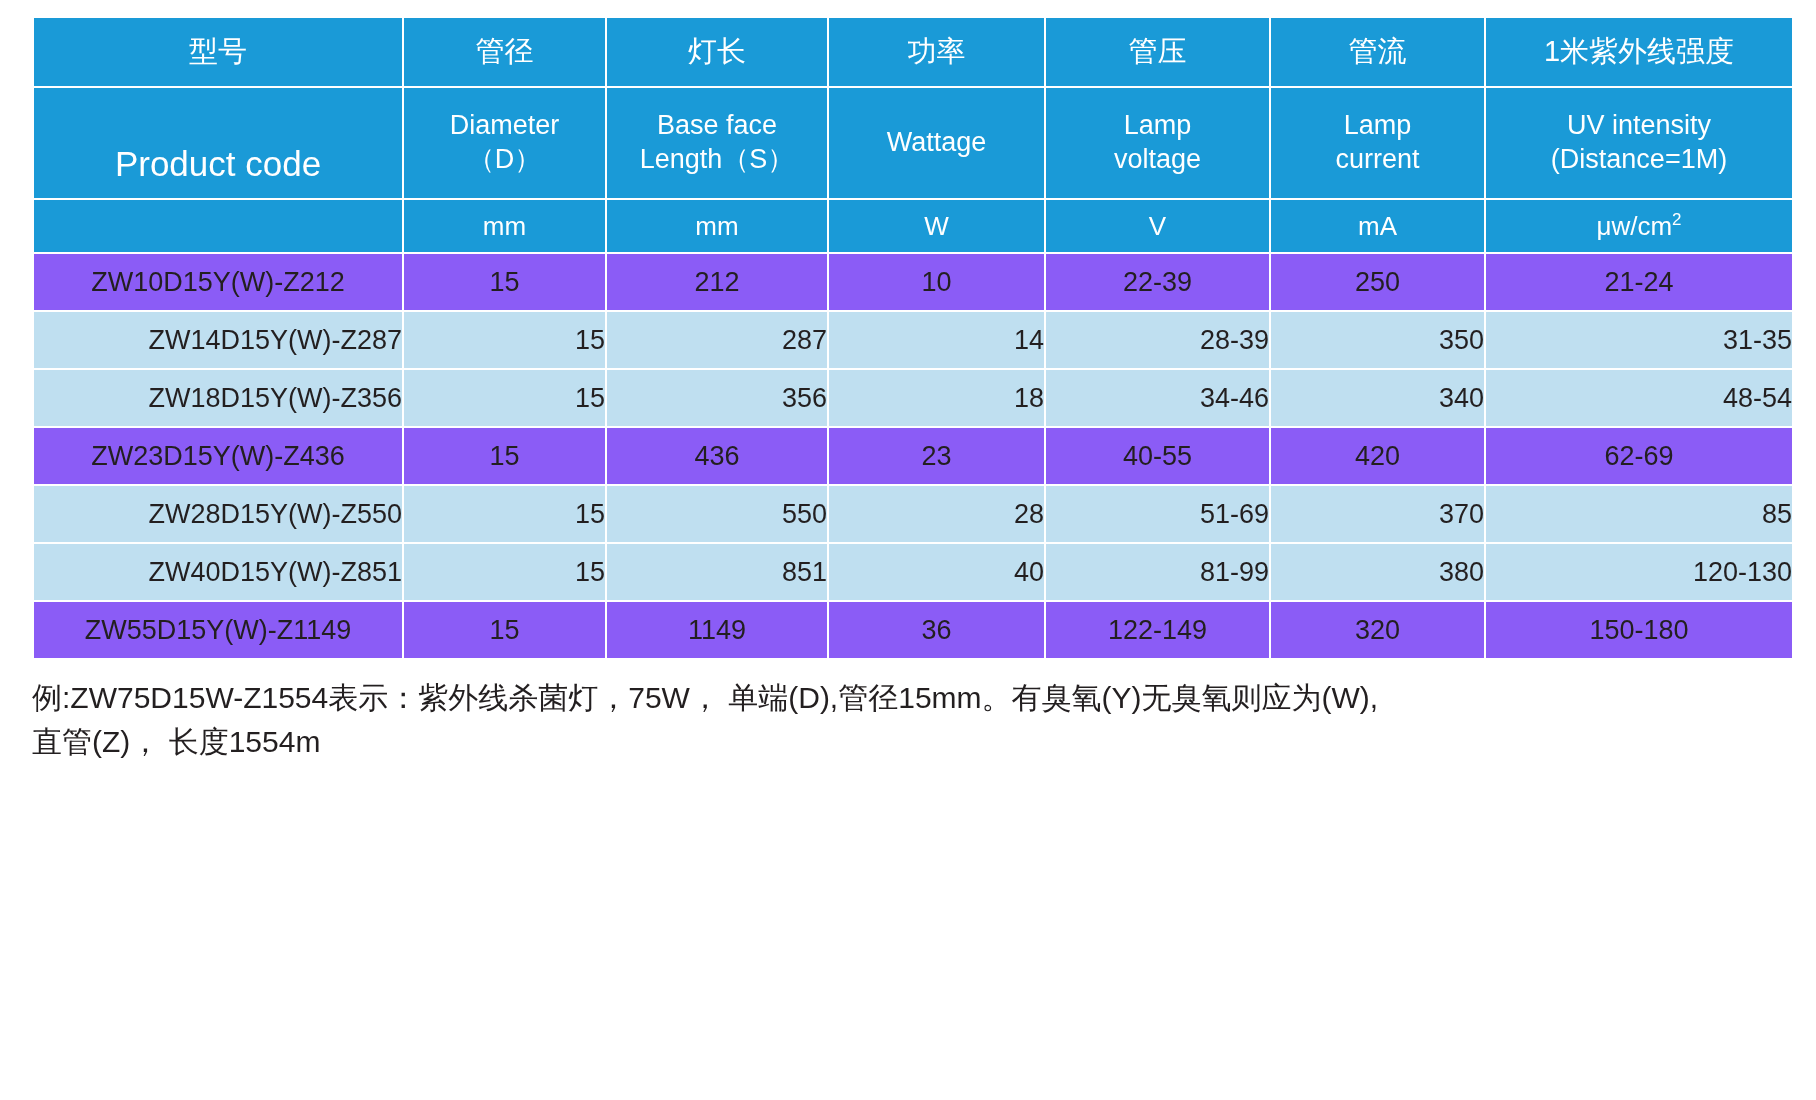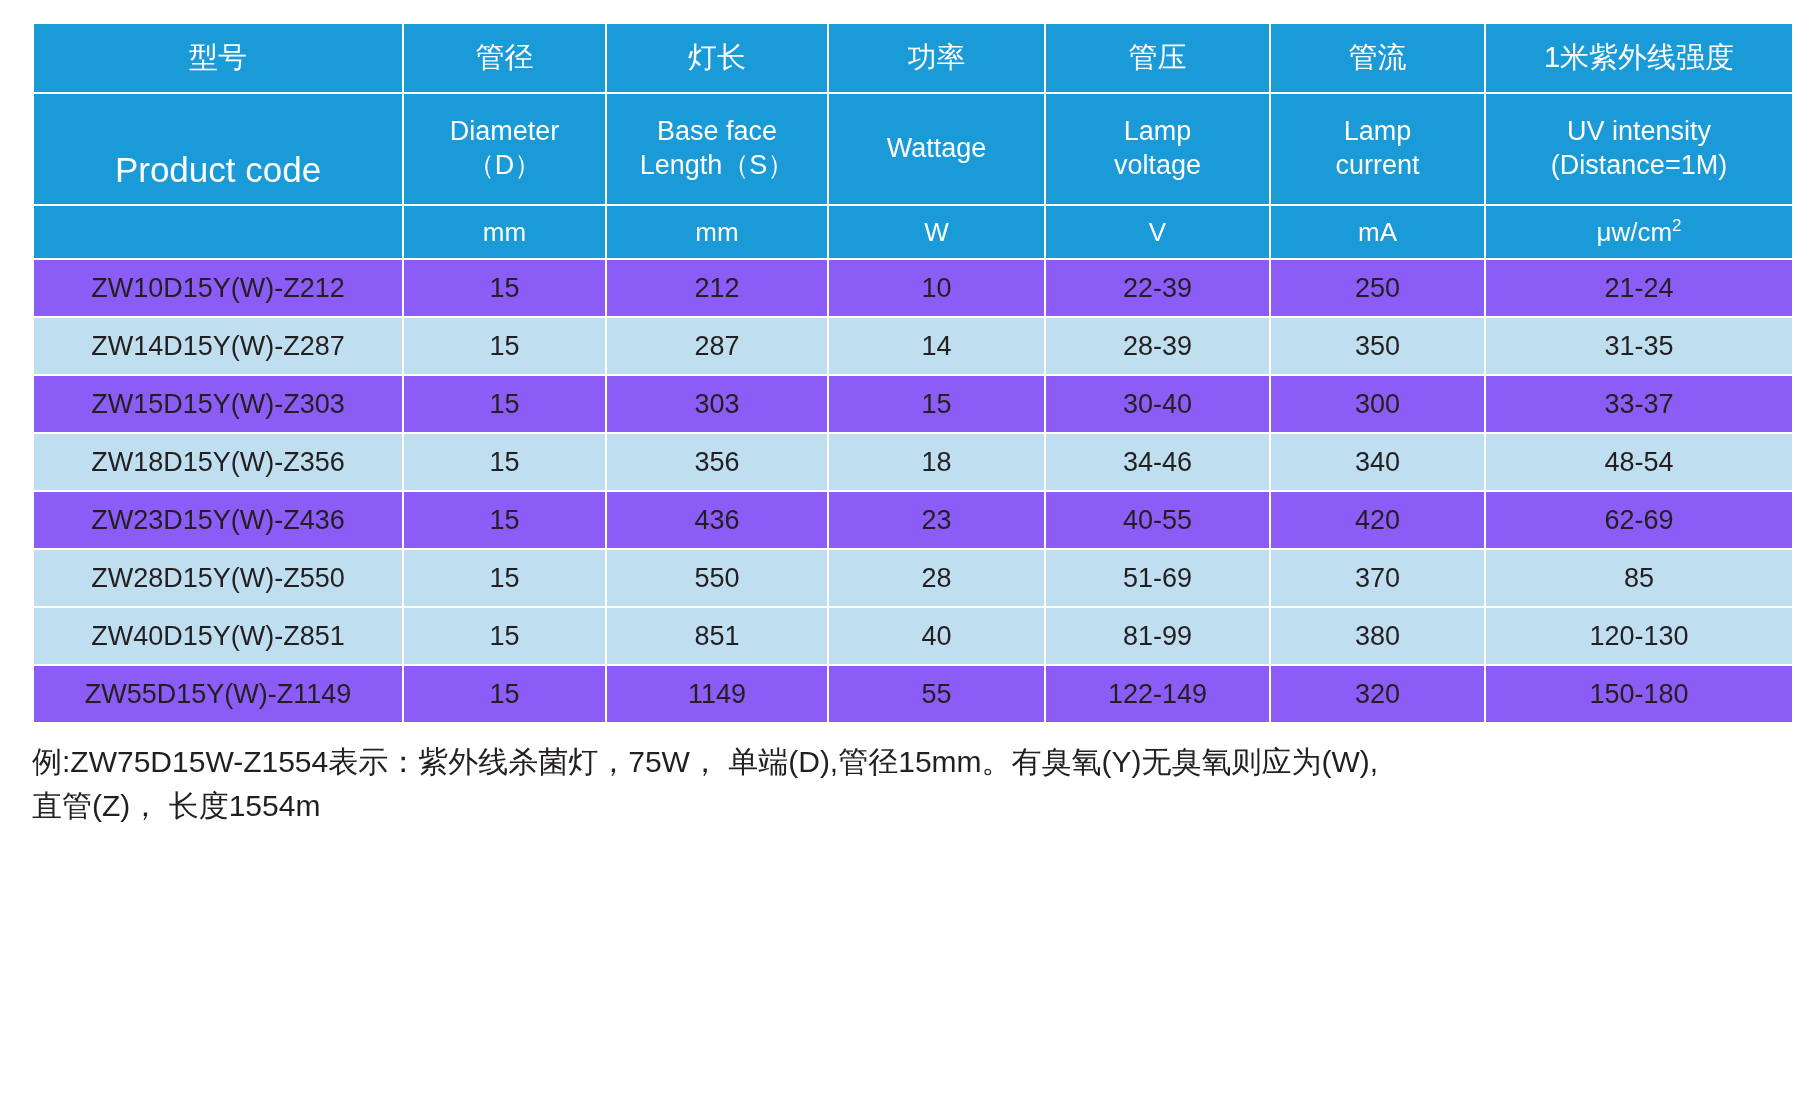--- a/index.html
+++ b/index.html
@@ -12,21 +12,21 @@
     height: 1100px;
     font-family: "Liberation Sans", sans-serif;
     color: #231f20;
     overflow: hidden;
   }
   .page {
     position: relative;
     width: 1816px;
     height: 920px;
     box-sizing: border-box;
-    padding: 22px 24px 0 32px;
+    padding: 16px 24px 0 32px;
   }
   table.spec {
     border-collapse: collapse;
     table-layout: fixed;
     width: 1760px;
     margin: 0;
   }
   table.spec col.c0 { width: 370px; }
   table.spec col.c1 { width: 203px; }
   table.spec col.c2 { width: 222px; }
@@ -61,21 +61,21 @@
     vertical-align: super;
   }
 
   
   tbody tr td {
     height: 56px;
     font-size: 27px;
     color: #231f20;
   }
   tbody tr.odd td  { background: #8b5cf6; }
-  tbody tr.even td { background: #bfdff0; }
+  tbody tr.even td { background: #bfdff0; text-align: right; }
   td.code { font-size: 27px; }
 
   .note {
     margin-top: 16px;
     font-size: 30px;
     line-height: 1.45;
     color: #231f20;
     width: 1790px;
     letter-spacing: 0px;
   }
@@ -151,29 +151,20 @@
         </tr>
         <tr class="even">
           <td class="code">ZW14D15Y(W)-Z287</td>
           <td>15</td>
           <td>287</td>
           <td>14</td>
           <td>28-39</td>
           <td>350</td>
           <td>31-35</td>
         </tr>
-        <tr class="odd">
-          <td class="code">ZW15D15Y(W)-Z303</td>
-          <td>15</td>
-          <td>303</td>
-          <td>15</td>
-          <td>30-40</td>
-          <td>300</td>
-          <td>33-37</td>
-        </tr>
         <tr class="even">
           <td class="code">ZW18D15Y(W)-Z356</td>
           <td>15</td>
           <td>356</td>
           <td>18</td>
           <td>34-46</td>
           <td>340</td>
           <td>48-54</td>
         </tr>
         <tr class="odd">
@@ -200,21 +191,21 @@
           <td>851</td>
           <td>40</td>
           <td>81-99</td>
           <td>380</td>
           <td>120-130</td>
         </tr>
         <tr class="odd">
           <td class="code">ZW55D15Y(W)-Z1149</td>
           <td>15</td>
           <td>1149</td>
-          <td>55</td>
+          <td>36</td>
           <td>122-149</td>
           <td>320</td>
           <td>150-180</td>
         </tr>
       </tbody>
   </table>
 
   <div class="note">
     <div>例:ZW75D15W-Z1554表示：紫外线杀菌灯，75W， 单端(D),管径15mm。有臭氧(Y)无臭氧则应为(W),</div>
     <div>直管(Z)， 长度1554m</div>

